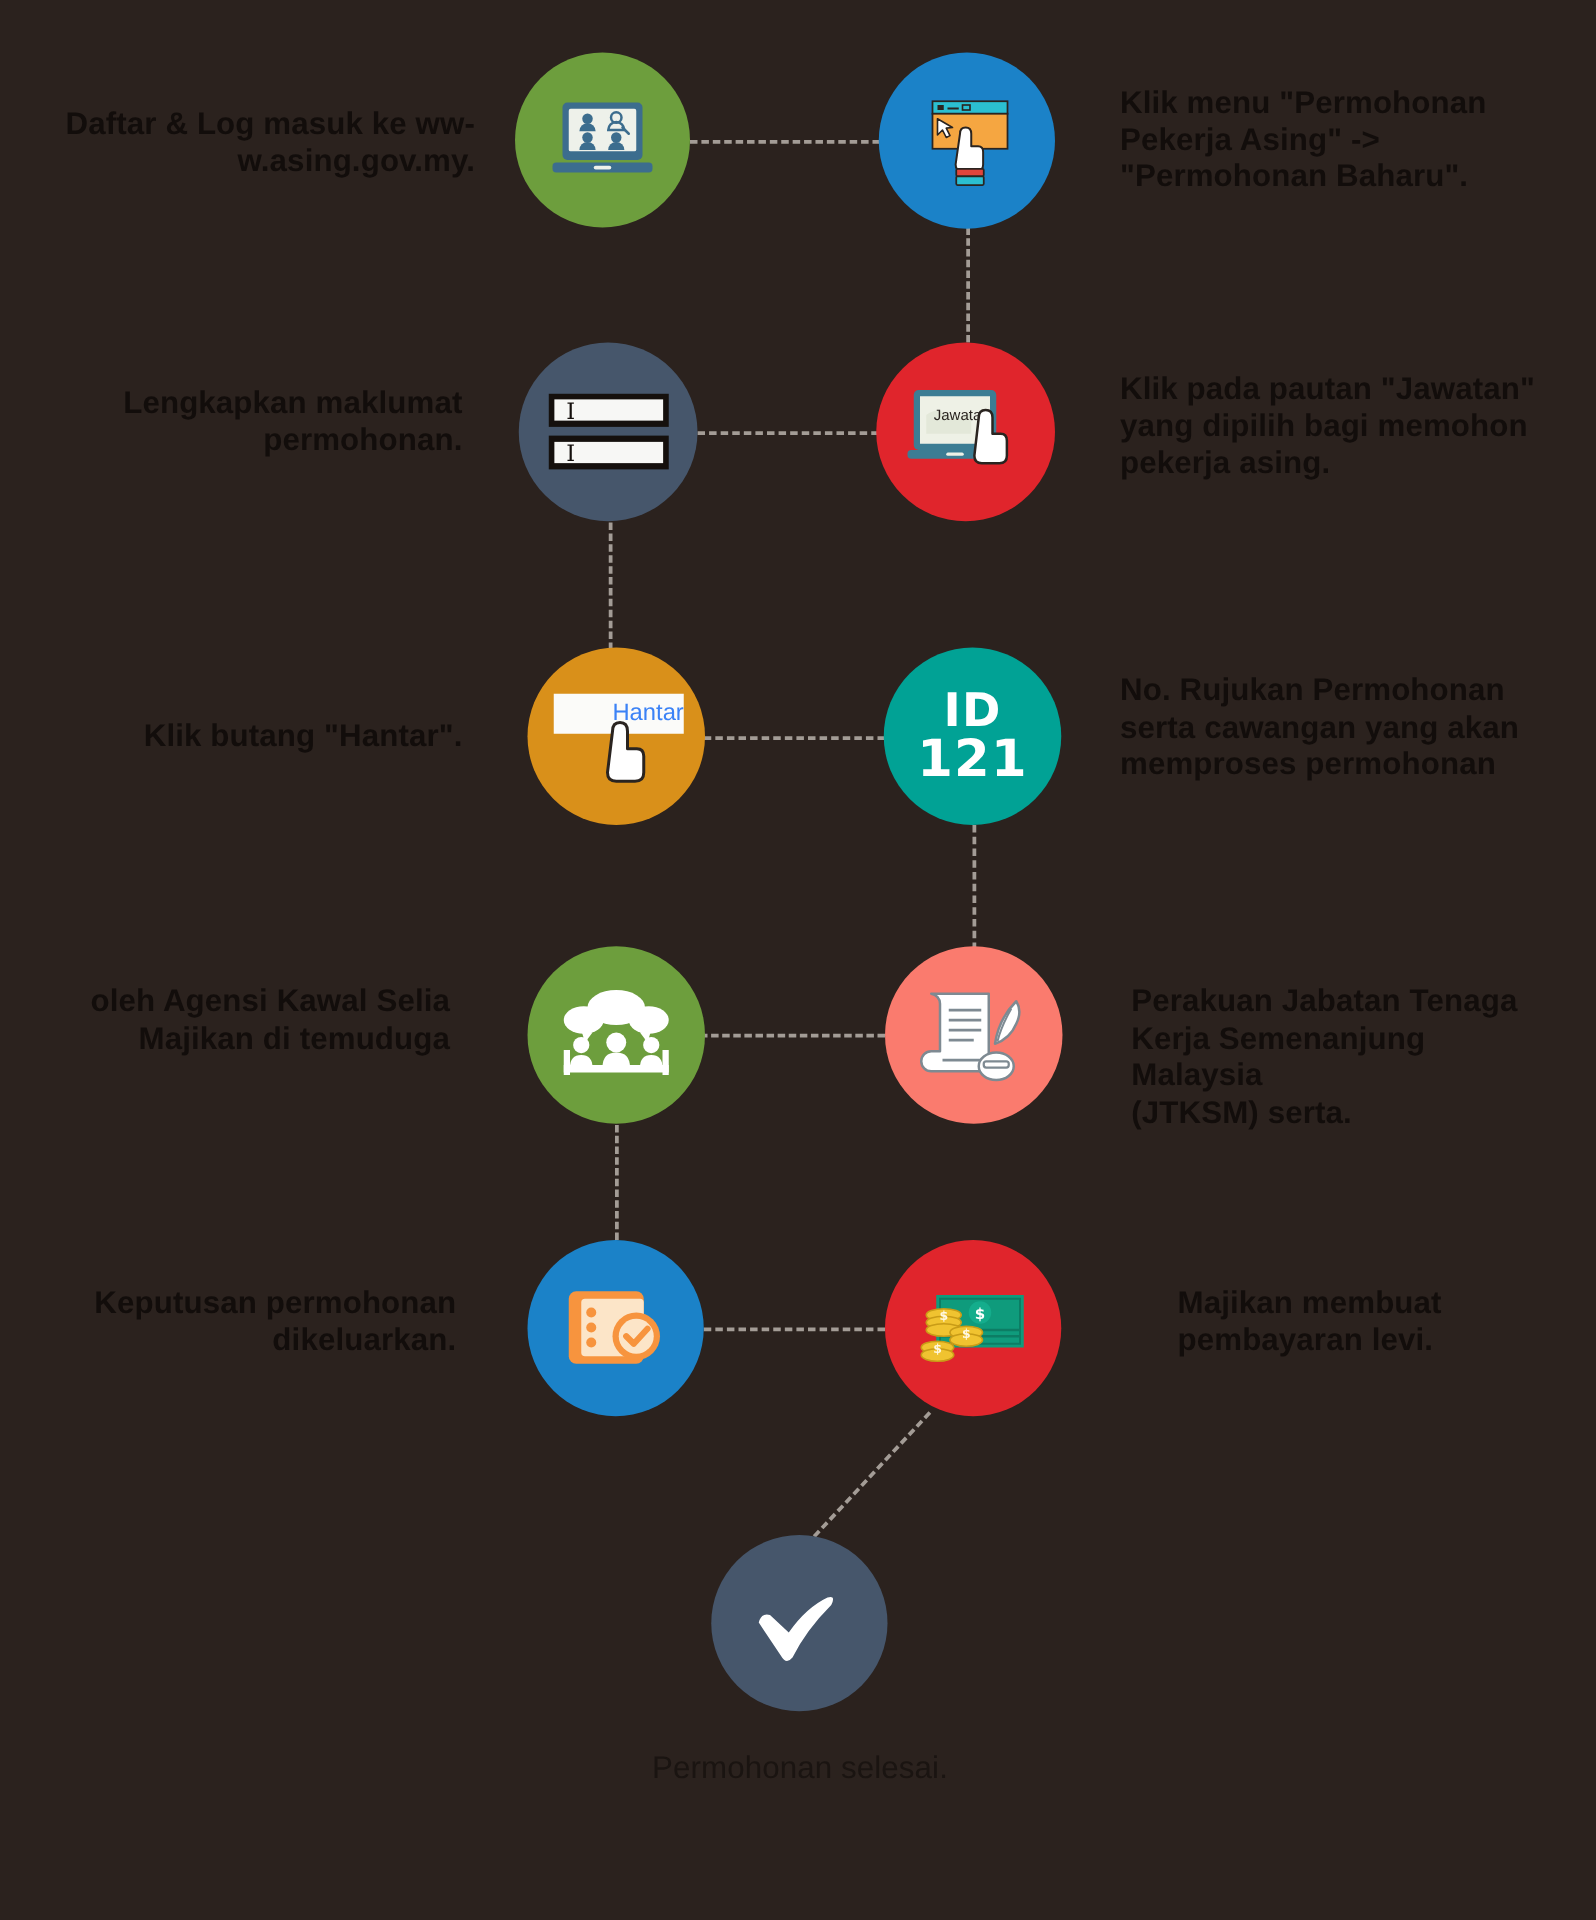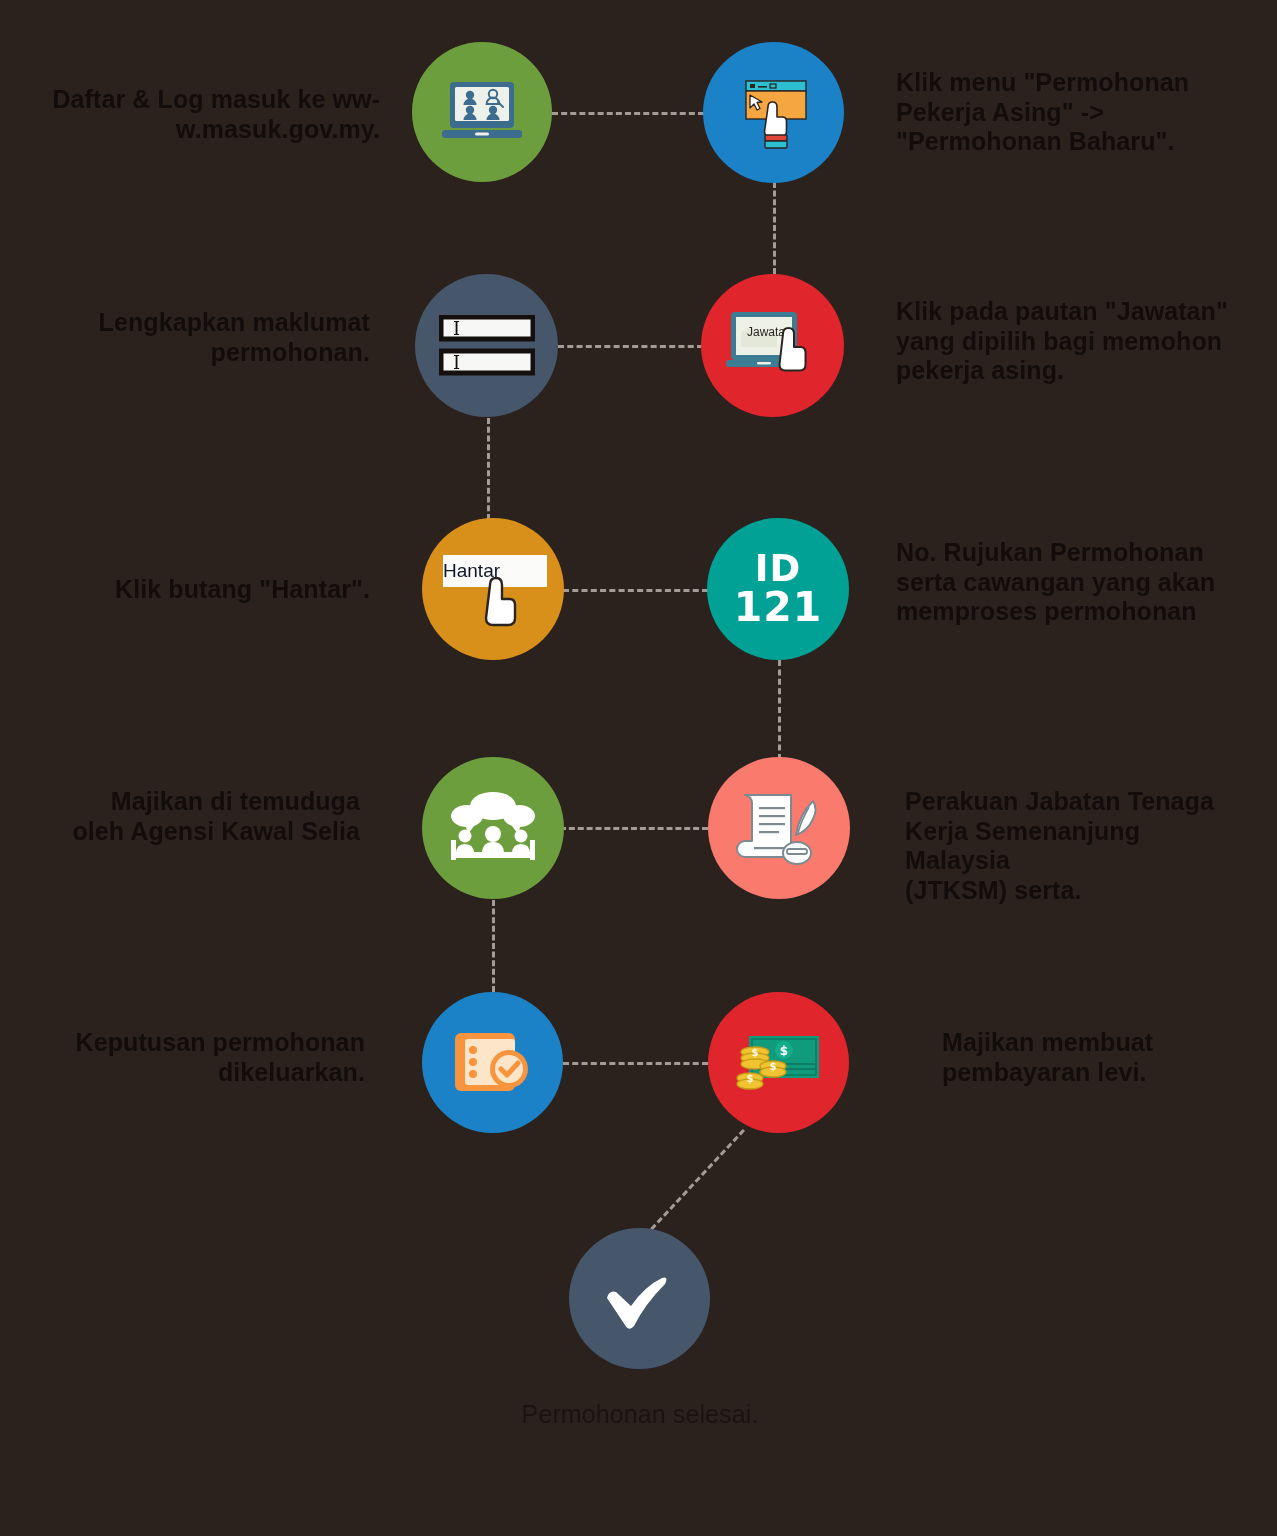--- a/index.html
+++ b/index.html
@@ -100,21 +100,21 @@
         <path d="M23.5 40 a6.5 6.5 0 0 1 13 0 z" fill="#3c6d8e"></path>
         <circle cx="53" cy="30" r="4.2" fill="#3c6d8e"></circle>
         <path d="M46.5 40 a6.5 6.5 0 0 1 13 0 z" fill="#3c6d8e"></path>
         <rect x="2" y="50" width="80" height="8" rx="3" fill="#3c6d8e"></rect>
         <rect x="35" y="52.5" width="14" height="3" rx="1.5" fill="#eef1ea"></rect>
       </svg>
     </span>
   </div>
   <div class="cap right-al" style="left:30px;top:85px;width:350px;">
     <div>Daftar &amp; Log masuk ke ww-</div>
-    <div>w.masuk.gov.my.</div>
+    <div>w.asing.gov.my.</div>
   </div>
 
   <div class="node" style="left:703px;top:42px;width:141px;height:141px;background:#1b82c8;">
     <span>
       <svg width="80" height="80" viewBox="0 0 80 80">
         <rect x="12" y="8" width="60" height="10" fill="#2bbfd1" stroke="#2a2420" stroke-width="1.4"></rect>
         <rect x="12" y="18" width="60" height="28" fill="#f5a641" stroke="#2a2420" stroke-width="1.4"></rect>
         <rect x="16" y="11" width="5" height="4" fill="#2a2420"></rect>
         <rect x="24" y="13" width="9" height="1.6" fill="#2a2420"></rect>
         <rect x="36" y="11" width="6" height="4" fill="none" stroke="#2a2420" stroke-width="1.3"></rect>
@@ -161,21 +161,21 @@
   </div>
   <div class="cap left-al" style="left:896px;top:297px;width:340px;">
     <div>Klik pada pautan "Jawatan"</div>
     <div>yang dipilih bagi memohon</div>
     <div>pekerja asing.</div>
   </div>
 
   <div class="node" style="left:422px;top:518px;width:142px;height:142px;background:#d9901a;">
     <span style="position:relative;display:block;width:120px;height:92px;">
       <span style="position:absolute;left:10px;top:12px;width:104px;height:32px;background:#fbfbf9;
-                   display:flex;align-items:center;justify-content:flex-start;color:#0f172a;
+                   display:flex;align-items:center;justify-content:flex-end;color:#3b82f6;
                    font-size:19px;font-family:'Liberation Sans',sans-serif;">
         <span>Hantar</span>
       </span>
       <svg width="48" height="56" viewBox="0 0 48 56" style="position:absolute;left:48px;top:30px;">
         <path d="M9 12 q0-7 6-7 t6 7 v14 h7.5 q5.5 0 5.5 6 v13 q0 7-7 7 h-15 q-7 0-7-7 z" fill="#ffffff" stroke="#2a2420" stroke-width="2.4" stroke-linejoin="round"></path>
       </svg>
     </span>
   </div>
   <div class="cap right-al" style="left:30px;top:575px;width:340px;">
     <div>Klik butang "Hantar".</div>
@@ -207,22 +207,22 @@
         <path d="M11 64 q0-10 9-10 t9 10z" fill="#ffffff"></path>
         <circle cx="76" cy="46" r="6.5" fill="#ffffff"></circle>
         <path d="M67 64 q0-10 9-10 t9 10z" fill="#ffffff"></path>
         <rect x="6" y="62" width="84" height="6" fill="#ffffff"></rect>
         <rect x="6" y="50" width="5" height="20" fill="#ffffff"></rect>
         <rect x="85" y="50" width="5" height="20" fill="#ffffff"></rect>
       </svg>
     </span>
   </div>
   <div class="cap right-al" style="left:20px;top:787px;width:340px;">
+    <div>oleh Agensi Kawal Selia</div>
     <div>Majikan di temuduga</div>
-    <div>oleh Agensi Kawal Selia</div>
   </div>
 
   <div class="node" style="left:708px;top:757px;width:142px;height:142px;background:#fa7b6e;">
     <span>
       <svg width="92" height="86" viewBox="0 0 92 86">
         <path d="M12 10 h46 v62 h-46 a8 8 0 0 1 0-16 h7 v-38 a8 8 0 0 0-7-8z" fill="#ffffff" stroke="#7e8a92" stroke-width="2" stroke-linejoin="round"></path>
         <rect x="26" y="22" width="26" height="2.2" fill="#7e8a92"></rect>
         <rect x="26" y="30" width="26" height="2.2" fill="#7e8a92"></rect>
         <rect x="26" y="38" width="26" height="2.2" fill="#7e8a92"></rect>
         <rect x="26" y="46" width="20" height="2.2" fill="#7e8a92"></rect>

